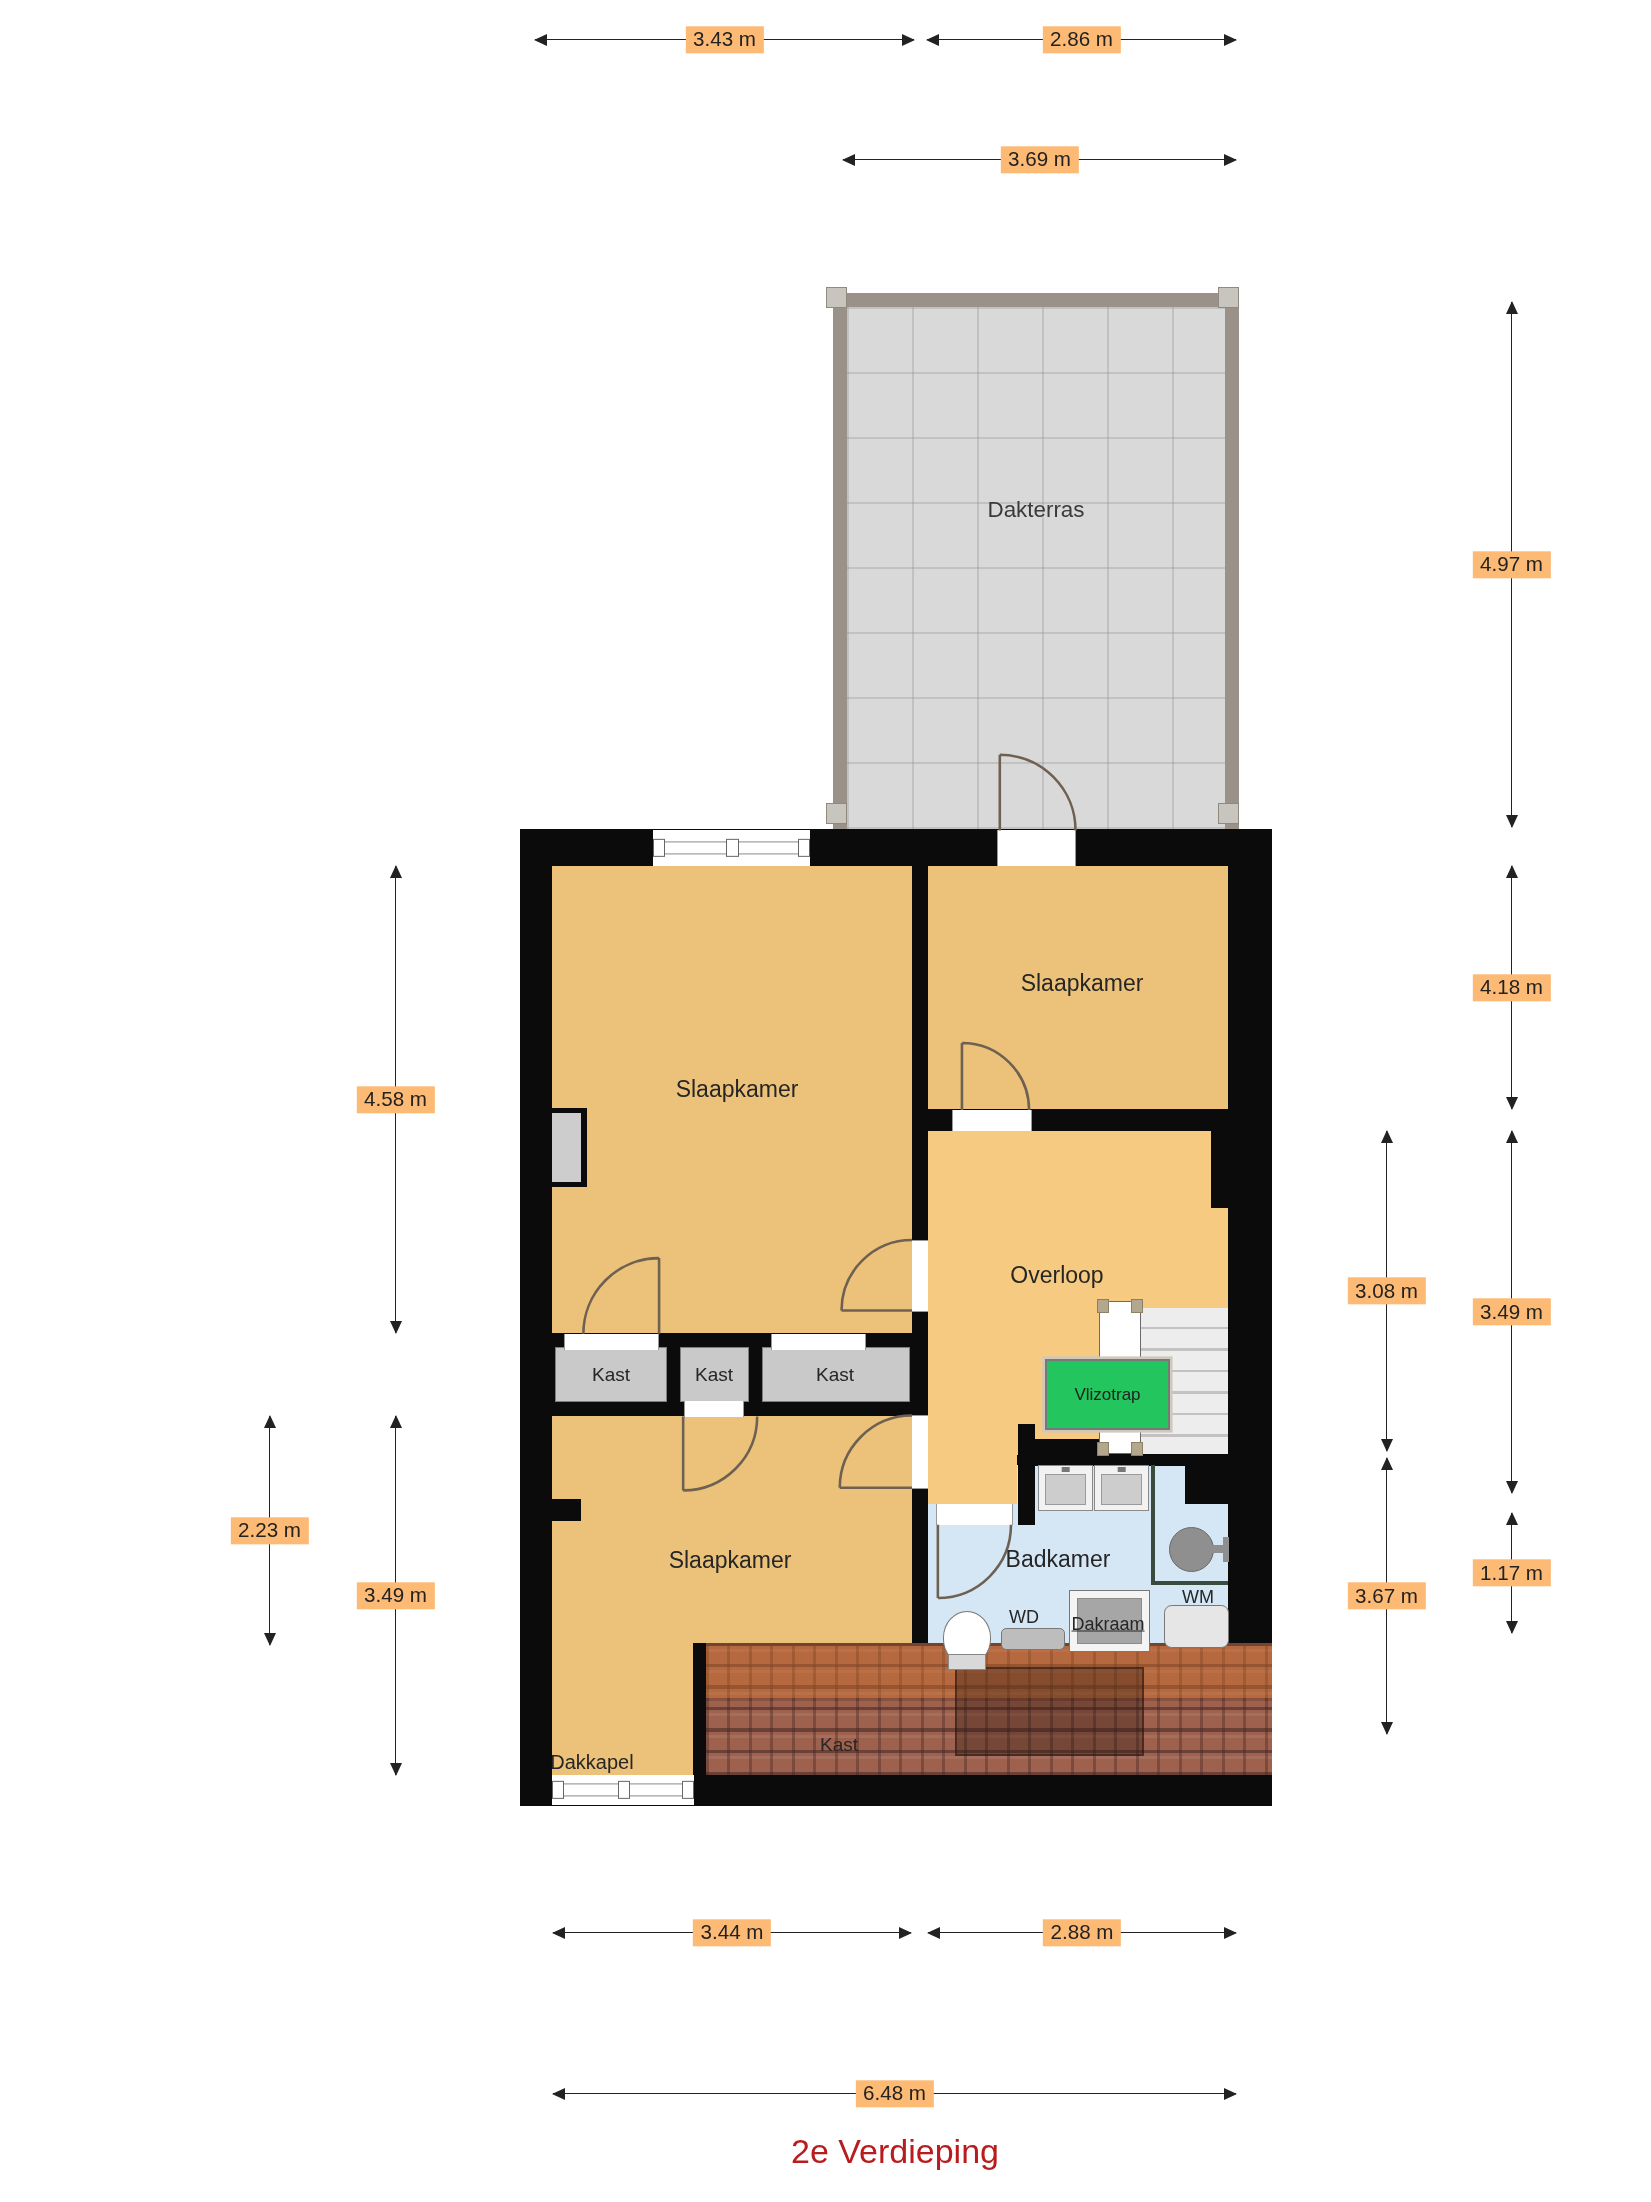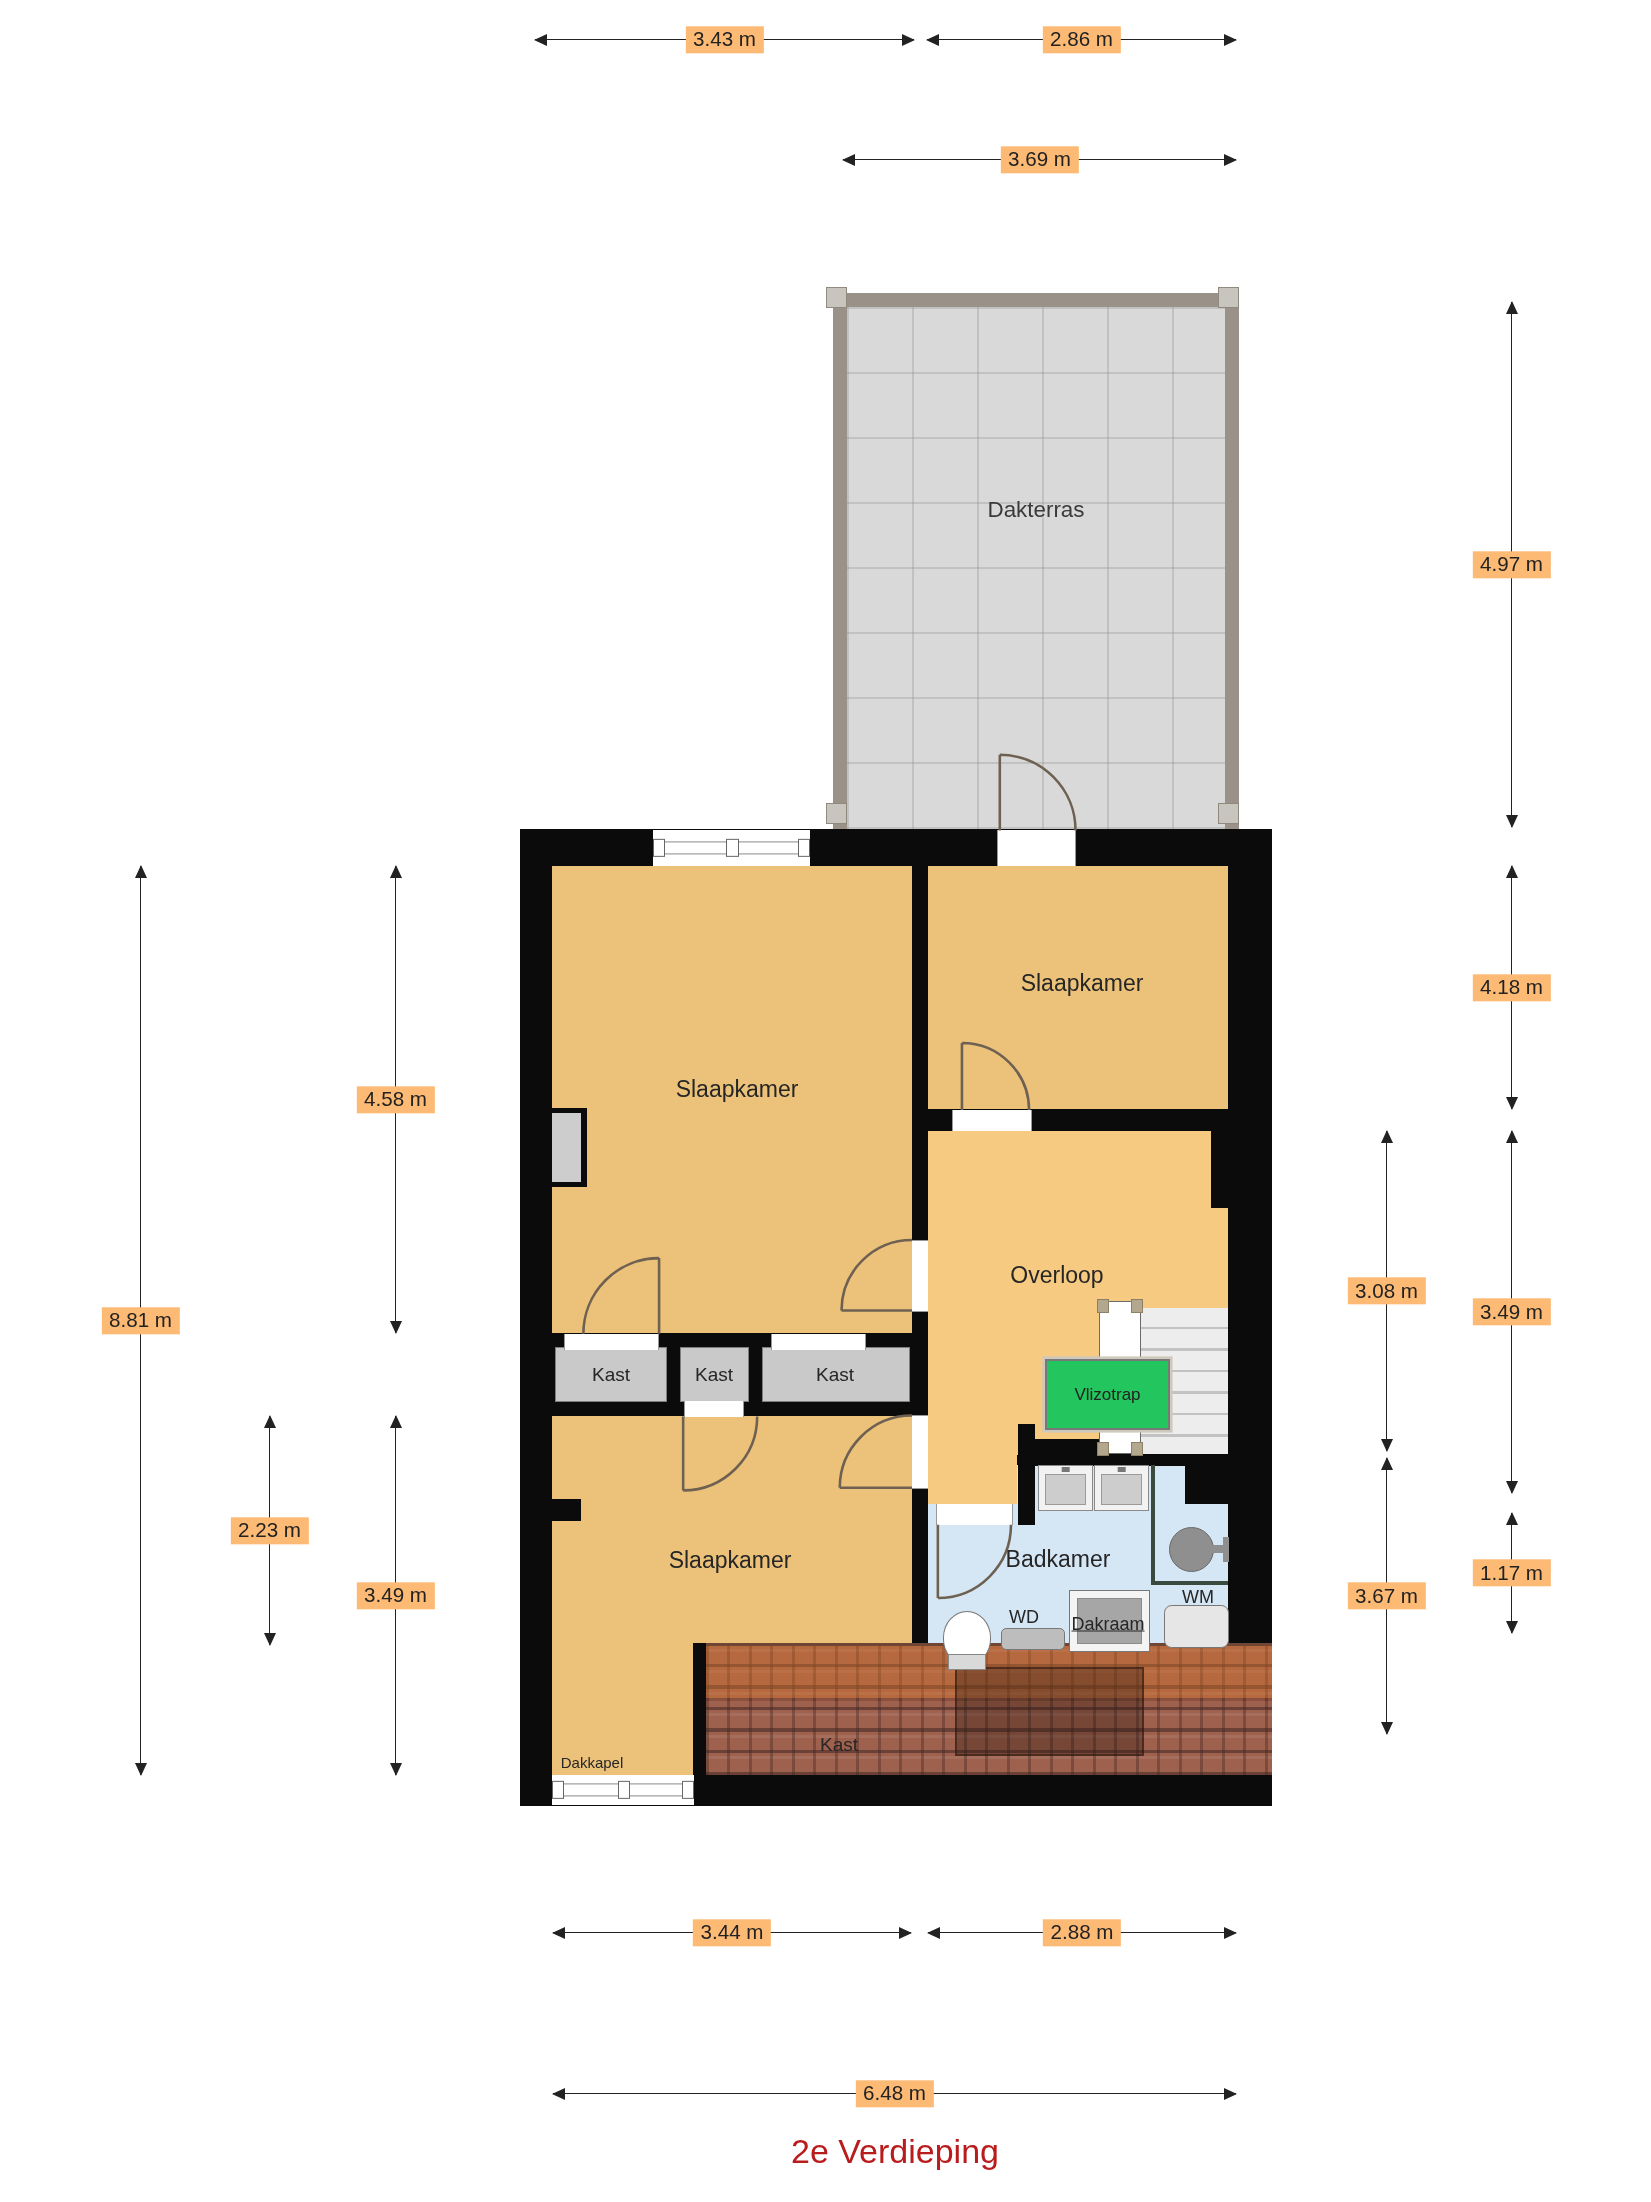--- a/index.html
+++ b/index.html
@@ -62,21 +62,21 @@
   .shower-line{background:#3a4a3e;}
   .sh-metal{background:#8f8f8f;}
   .sh-head{border:1.7px solid #6a6a6a;border-radius:50%;}
 
   
   .lbl{position:absolute;transform:translate(-50%,-50%);white-space:nowrap;color:#262626;}
   .lbl-room{font-size:23px;}
   .lbl-terr{font-size:22.4px;color:#3a3a3a;}
   .lbl-kast{font-size:19px;}
   .lbl-sm{font-size:18px;}
-  .lbl-xs{font-size:15px;text-align:right;}
+  .lbl-xs{font-size:20px;text-align:right;}
   .lbl-vz{font-size:17px;}
 
   
   .dim{position:absolute;color:var(--dim);}
   .dim .line{position:absolute;background:var(--dim);}
   .dim.h .line{left:0;right:0;top:7.7px;height:1.7px;}
   .dim.v .line{top:0;bottom:0;left:7.7px;width:1.7px;}
   .ah{position:absolute;width:0;height:0;}
   .dim.h .ah.a1{left:-0.9px;top:2.6px;border-top:6px solid transparent;border-bottom:6px solid transparent;border-right:13.8px solid var(--dim);}
   .dim.h .ah.a2{right:-0.9px;top:2.6px;border-top:6px solid transparent;border-bottom:6px solid transparent;border-left:13.8px solid var(--dim);}
@@ -239,26 +239,20 @@
       <span class="ah a2"></span>
     <span class="dlabel">2.88 m</span>
   </div>
   <div class="dim h" style="left:553px;top:2085px;width:683px;height:17px;">
     <span class="line"></span>
       <span class="ah a1"></span>
       <span class="ah a2"></span>
     <span class="dlabel">6.48 m</span>
   </div>
 
-  <div class="dim v" style="left:132px;top:866px;width:17px;height:909px;">
-    <span class="line"></span>
-      <span class="ah a1"></span>
-      <span class="ah a2"></span>
-    <span class="dlabel">8.81 m</span>
-  </div>
   <div class="dim v" style="left:387px;top:866px;width:17px;height:467px;">
     <span class="line"></span>
       <span class="ah a1"></span>
       <span class="ah a2"></span>
     <span class="dlabel">4.58 m</span>
   </div>
   <div class="dim v" style="left:261px;top:1416px;width:17px;height:229px;">
     <span class="line"></span>
       <span class="ah a1"></span>
       <span class="ah a2"></span>

